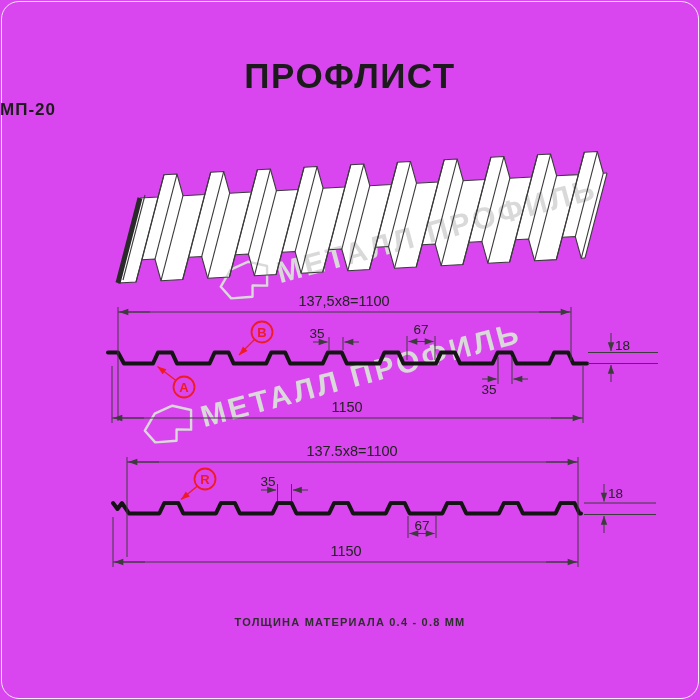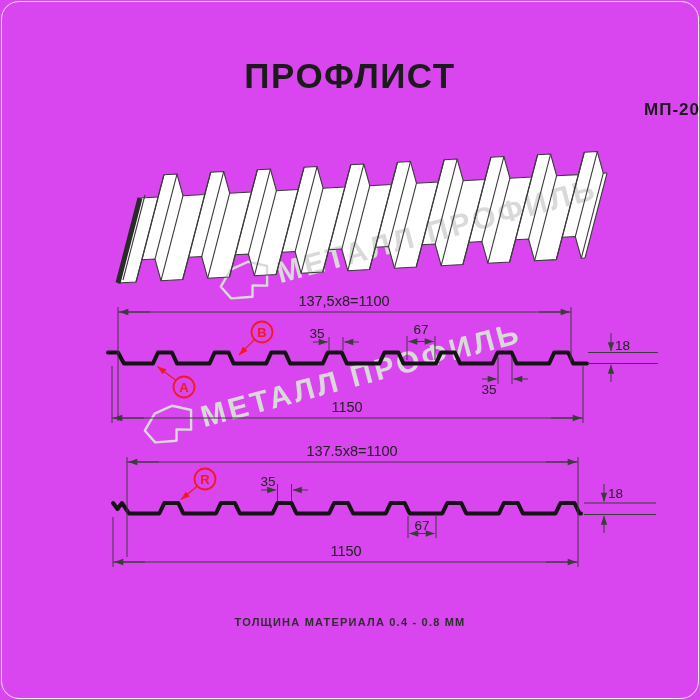--- a/index.html
+++ b/index.html
@@ -1,21 +1,21 @@
 <!DOCTYPE html>
 <html><head>
 <meta charset="utf-8">
 <style>
   html,body{margin:0;padding:0;background:#fff;}
   .canvas{position:relative;width:700px;height:700px;background:#d946ef;overflow:hidden;
           font-family:Liberation Sans, sans-serif;}
   .card-border{position:absolute;inset:1px;border:1px solid #ededed;border-radius:18px;pointer-events:none;}
   .title{position:absolute;top:56px;left:0;width:100%;text-align:center;margin:0;
          font-size:35px;font-weight:800;letter-spacing:1.5px;color:#1b1b1b;}
-  .subtitle{position:absolute;top:100px;left:0;width:100%;text-align:right;
+  .subtitle{position:absolute;top:100px;left:0;width:100%;text-align:left;
          font-size:17px;font-weight:700;letter-spacing:1px;color:#1b1b1b;}
   .footer{position:absolute;top:616px;left:0;width:100%;text-align:center;
          font-size:11px;font-weight:700;letter-spacing:1.2px;color:#2e2e2e;}
   svg{position:absolute;left:0;top:0;}
   .prof{stroke:#141414;stroke-width:4;fill:none;stroke-linejoin:round;stroke-linecap:round;}
   .dim{stroke:#3c3c3c;stroke-width:1;fill:none;}
   .dimtext{font-size:13.5px;fill:#222222;}
   .dimtextL{font-size:14.5px;fill:#222222;}
   .redc{stroke:#ee1b22;stroke-width:1.8;fill:none;}
   .redl{stroke:#ee1b22;stroke-width:1.3;}

